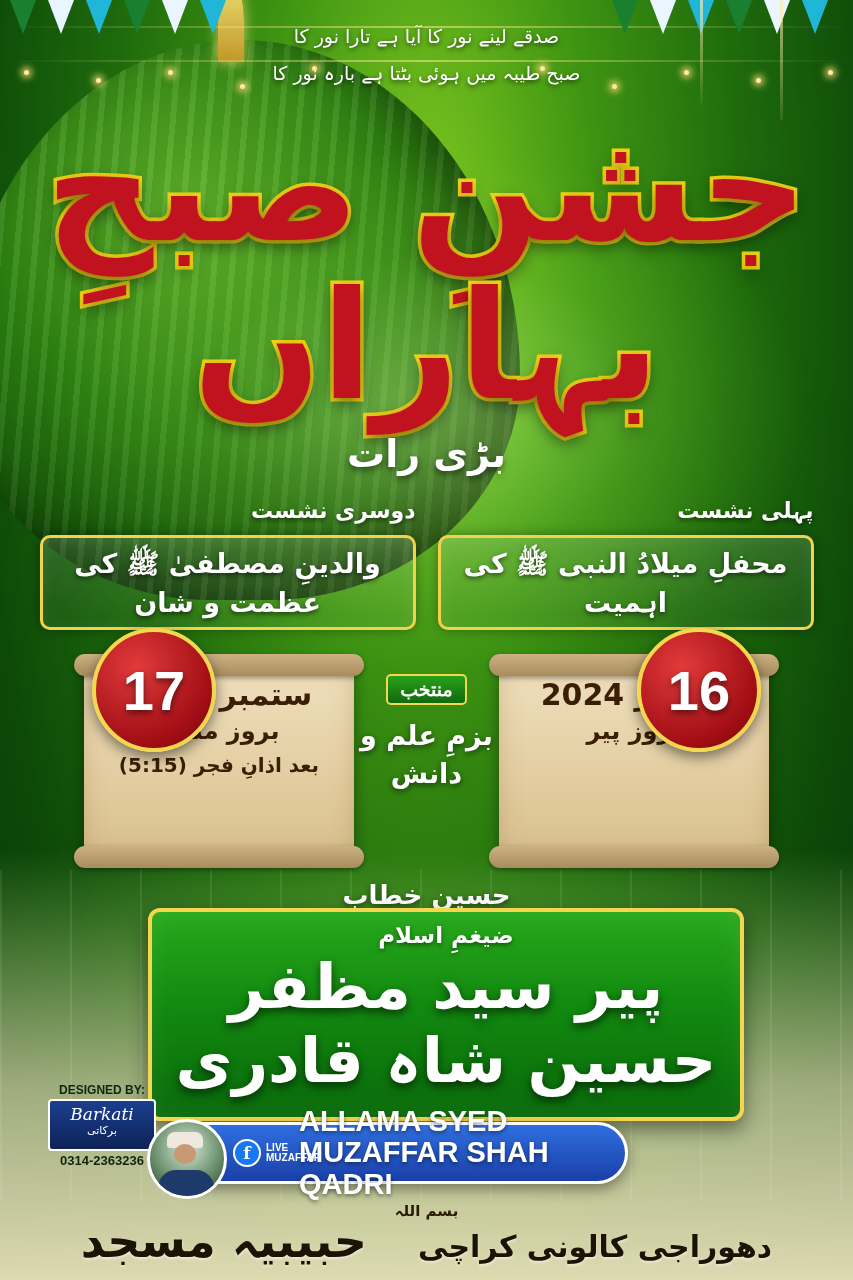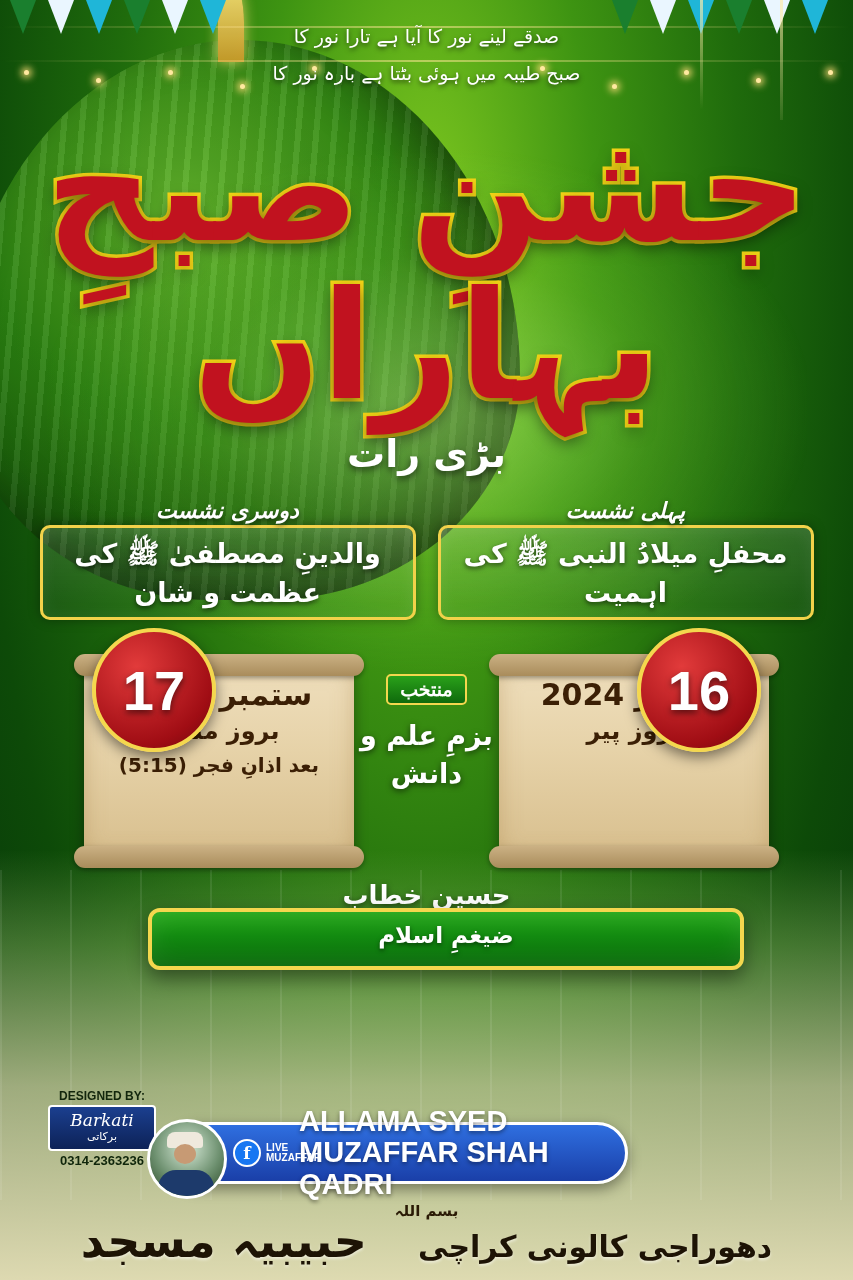--- a/index.html
+++ b/index.html
@@ -162,28 +162,26 @@
     flex-direction: row-reverse;
     justify-content: center;
     gap: 22px;
   }
   .session {
     position: relative;
     width: 376px;
   }
   .session-tag {
     direction: rtl;
-    text-align: center;
     color: #ffffff;
     font-size: 22px;
     font-weight: bold;
     font-family: "DejaVu Sans", sans-serif;
     text-shadow: 0 2px 5px rgba(0,0,0,.6);
-    margin-bottom: 2px;
-    font-style: italic;
+    margin-bottom: 12px;
   }
   .session-box {
     border: 3px solid #f2d24a;
     border-radius: 10px;
     background: linear-gradient(180deg, rgba(255,255,255,.12), rgba(255,255,255,.03));
     box-shadow: 0 0 12px rgba(0,0,0,.35), inset 0 0 18px rgba(255,255,255,.08);
     padding: 9px 8px;
     direction: rtl;
     text-align: center;
     color: #ffffff;
@@ -340,21 +338,21 @@
     font-weight: bold;
     color: #12260c;
     font-family: "Liberation Sans", sans-serif;
   }
   .designer-logo {
     margin-top: 2px;
     background: linear-gradient(180deg, #1b3f8f, #0d2257);
     border: 2px solid #ffffff;
     border-radius: 4px;
     color: #ffffff;
-    padding: 3px 0 6px;
+    padding: 3px 0 12px;
   }
   .designer-logo .nm { font-size: 17px; font-family: "DejaVu Serif", serif; font-style: italic; }
   .designer-logo .ur { font-size: 11px; font-family: "DejaVu Sans", sans-serif; direction: rtl; }
   .designer-phone {
     margin-top: 2px;
     font-size: 13px;
     font-weight: bold;
     color: #10260b;
     font-family: "Liberation Sans", sans-serif;
   }
@@ -562,20 +560,21 @@
     <div class="center-ribbon">
       <div class="ribbon-tag">منتخب</div>
       <div class="ribbon-line">بزمِ علم و دانش</div>
     </div>
   </div>
 
   <div class="khitab">حسین خطاب</div>
 
   <div class="speaker-panel">
     <div class="speaker-title">ضیغمِ اسلام</div>
+    <div class="speaker-name">پیر سید مظفر حسین شاہ قادری</div>
   </div>
 
   <div class="designer">
     <div class="designer-label">DESIGNED BY:</div>
     <div class="designer-logo">
       <div class="nm">Barkati</div>
       <div class="ur">برکاتی</div>
     </div>
     <div class="designer-phone">0314-2363236</div>
   </div>

